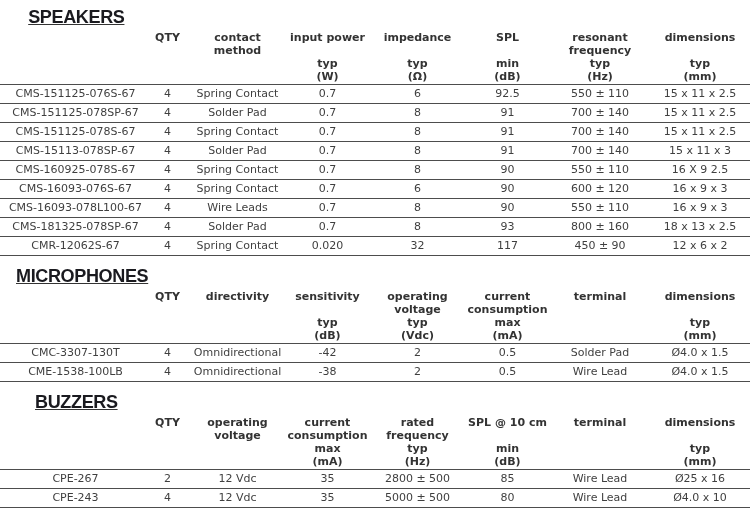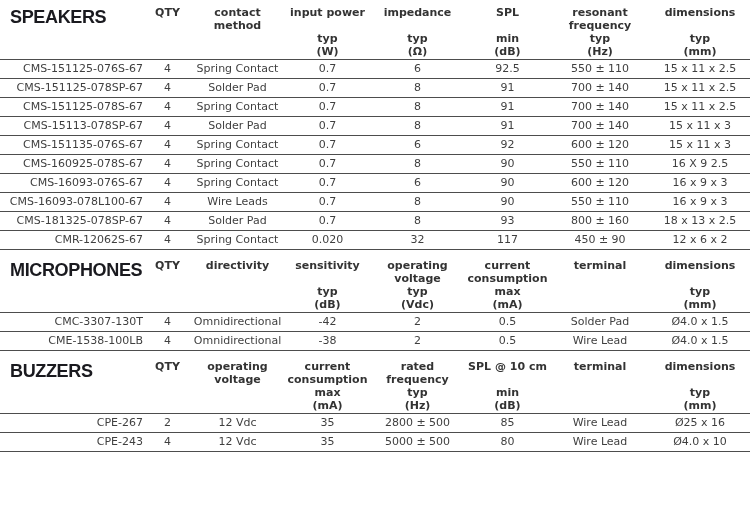--- a/index.html
+++ b/index.html
@@ -30,47 +30,47 @@
 
   thead th {
     vertical-align: top;
     font-size: 11px;
     line-height: 13px;
     font-weight: bold;
     color: #333333;
     text-align: center;
     padding: 2px 2px 1px 2px;
   }
-  thead th.title-cell { text-align: left; padding-left: 10px; }
+  thead th.title-cell { text-align: center; padding-left: 16px; text-decoration: underline; }
   .section-title {
     margin: 0;
     font-family: "Liberation Sans", "DejaVu Sans", sans-serif;
     font-size: 19px;
     line-height: 22px;
     font-weight: bold;
     color: #1a1a1f;
     letter-spacing: -0.4px;
     transform: scaleX(0.95);
     transform-origin: left top;
     white-space: nowrap;
   }
-  .hmain { min-height: 26px; white-space: pre-line; }
+  .hmain { min-height: 26px; white-space: pre-line; margin-top: 25px; }
   .hsub  { min-height: 26px; white-space: pre-line; }
 
   tbody tr { border-top: 1px solid #4d4d4d; }
   tbody td {
     font-size: 11px;
     line-height: 13px;
     padding: 2px 2px 3px 2px;
     text-align: center;
     white-space: nowrap;
     overflow: hidden;
     color: #3f3f3f;
   }
-  tbody td.part { text-align: right; padding-left: 8px; }
+  tbody td.part { text-align: center; padding-left: 8px; }
 </style>
 </head>
 <body>
 
 <div class="sheet">
 
   <table class="spec">
     <colgroup>
       <col class="c-part">
         <col class="c-qty">
@@ -163,30 +163,20 @@
           <td class="part">CMS-15113-078SP-67</td>
           <td>4</td>
           <td>Solder Pad</td>
           <td>0.7</td>
           <td>8</td>
           <td>91</td>
           <td>700 ± 140</td>
           <td>15 x 11 x 3</td>
         </tr>
 
-        <tr>
-          <td class="part">CMS-151135-076S-67</td>
-          <td>4</td>
-          <td>Spring Contact</td>
-          <td>0.7</td>
-          <td>6</td>
-          <td>92</td>
-          <td>600 ± 120</td>
-          <td>15 x 11 x 3</td>
-        </tr>
 
 
         <tr>
           <td class="part">CMS-160925-078S-67</td>
           <td>4</td>
           <td>Spring Contact</td>
           <td>0.7</td>
           <td>8</td>
           <td>90</td>
           <td>550 ± 110</td>

